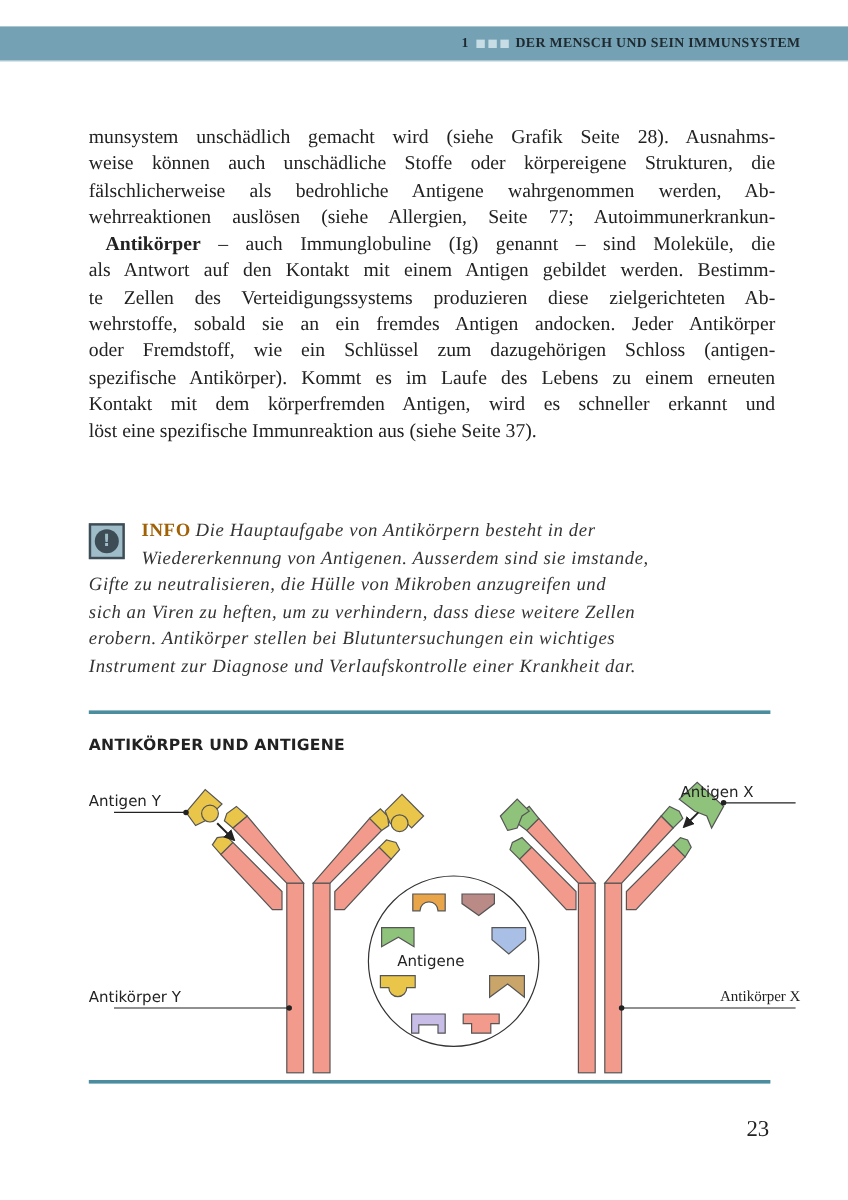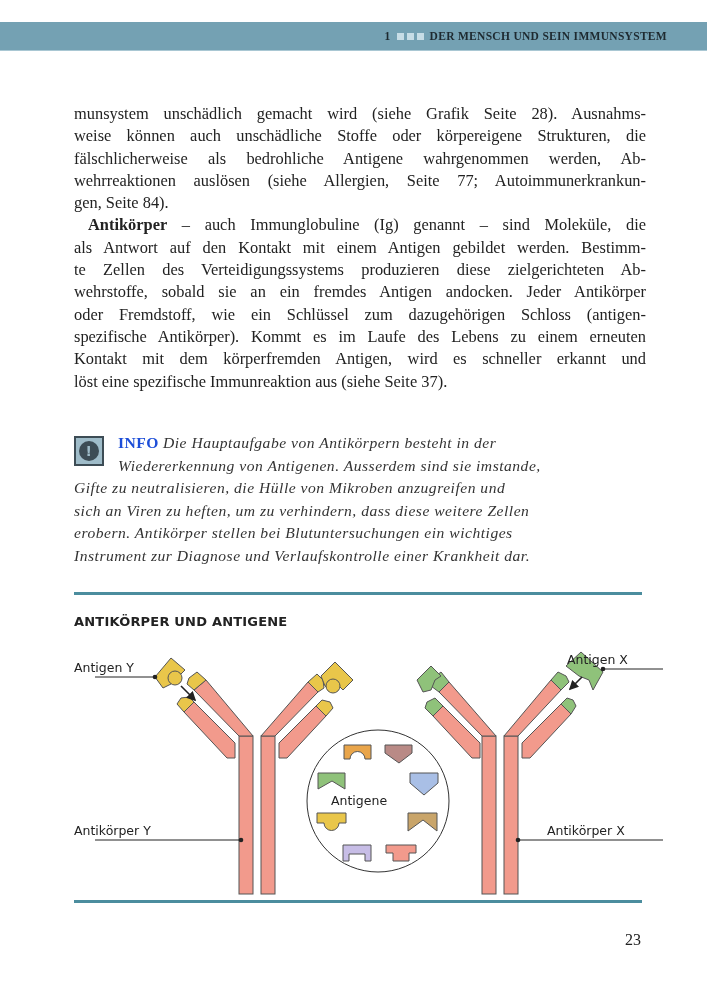--- a/index.html
+++ b/index.html
@@ -14,49 +14,48 @@
   .body-text p { margin: 0; }
   .body-text b { font-weight: bold; }
   .line { display: block; text-align: justify; text-align-last: justify; white-space: nowrap; }
   .line.last { text-align-last: left; }
 
   .info { position: absolute; left: 74px; top: 432px; width: 560px; font-family: "Liberation Serif", serif; font-style: italic; font-size: 15.6px; line-height: 22.5px; color: #333; letter-spacing: 0.5px; }
   .info-icon { position: absolute; left: 0; top: 4px; width: 30px; height: 30px; background: #9fbcc9; border: 2px solid #3d4c55; box-sizing: border-box; display: flex; align-items: center; justify-content: center; }
   .info-icon .circ { width: 20px; height: 20px; border-radius: 50%; background: #3d4c55; color: #9fbcc9; font-family: "DejaVu Sans", sans-serif; font-weight: bold; font-style: normal; font-size: 14px; display: flex; align-items: center; justify-content: center; line-height: 1; }
   .info-line { display: block; white-space: nowrap; }
   .info-line.ind { padding-left: 44px; }
-  .info-label { font-style: normal; font-weight: bold; color: #1d4ed8; letter-spacing: 0.5px; margin-right: 4px; }
+  .info-label { font-style: normal; font-weight: bold; color: #a16207; letter-spacing: 0.5px; margin-right: 4px; }
 
   .rule { position: absolute; left: 74px; width: 568px; height: 3px; background: #4b8d9e; }
   .fig-title { position: absolute; left: 74px; top: 614px; font-family: "DejaVu Sans", sans-serif; font-weight: bold; font-size: 13px; color: #222; letter-spacing: 0.2px; }
   .fig { position: absolute; left: 0; top: 640px; width: 707px; height: 260px; padding-left: 21px; }
   .fig-label { position: absolute; font-family: "DejaVu Sans", sans-serif; font-size: 12.5px; color: #222; }
 
-  .page-num { position: absolute; right: 66px; top: 931px; font-family: "Liberation Serif", serif; font-size: 16px; color: #222; }
+  .page-num { position: absolute; right: 66px; top: 931px; font-family: "Liberation Serif", serif; font-size: 19px; color: #222; }
 </style>
 </head>
 <body>
 
 <div class="header-band">
   <div class="header-text">
     <span>1</span>
     <span class="header-sq first"></span>
     <span class="header-sq"></span>
     <span class="header-sq"></span>
     <span class="header-title">DER MENSCH UND SEIN IMMUNSYSTEM</span>
   </div>
 </div>
 
 <div class="body-text">
   <p>
     <span class="line">munsystem unschädlich gemacht wird (siehe Grafik Seite 28). Ausnahms-</span>
     <span class="line">weise können auch unschädliche Stoffe oder körpereigene Strukturen, die</span>
     <span class="line">fälschlicherweise als bedrohliche Antigene wahrgenommen werden, Ab-</span>
     <span class="line">wehrreaktionen auslösen (siehe Allergien, Seite 77; Autoimmunerkrankun-</span>
-    <span class="line last">gen, Seite 84).</span>
   </p>
   <p>
     <span class="line" style="padding-left:14px;"><b>Antikörper</b><span> – auch Immunglobuline (Ig) genannt – sind Moleküle, die</span></span>
     <span class="line">als Antwort auf den Kontakt mit einem Antigen gebildet werden. Bestimm-</span>
     <span class="line">te Zellen des Verteidigungssystems produzieren diese zielgerichteten Ab-</span>
     <span class="line">wehrstoffe, sobald sie an ein fremdes Antigen andocken. Jeder Antikörper</span>
     <span class="line">oder Fremdstoff, wie ein Schlüssel zum dazugehörigen Schloss (antigen-</span>
     <span class="line">spezifische Antikörper). Kommt es im Laufe des Lebens zu einem erneuten</span>
     <span class="line">Kontakt mit dem körperfremden Antigen, wird es schneller erkannt und</span>
     <span class="line last">löst eine spezifische Immunreaktion aus (siehe Seite 37).</span>
@@ -168,19 +167,19 @@
 
       <path d="M322,845 h28 v16 h-6 v-7 h-16 v7 h-6 z" fill="#c7bde6"></path>
 
       <path d="M365,845 h30 v8 h-7 v8 h-16 v-8 h-7 z" fill="#f29a8c"></path>
     </g>
   </svg>
 
   <div class="fig-label" style="left:74px; top:20px;">Antigen Y</div>
   <div class="fig-label" style="left:567px; top:12px;">Antigen X</div>
   <div class="fig-label" style="left:74px; top:183px;">Antikörper Y</div>
-  <div class="fig-label" style="left:547px; top:183px;">Antikörper X</div>
+  <div class="fig-label" style="left:600px; top:183px;font-family:Liberation Serif, serif;">Antikörper X</div>
   <div class="fig-label" style="left:331px; top:153px;text-align:center;">Antigene</div>
 </div>
 
 <div class="rule" style="top:900px;"></div>
 
 <div class="page-num">23</div>
 
 </body></html>

